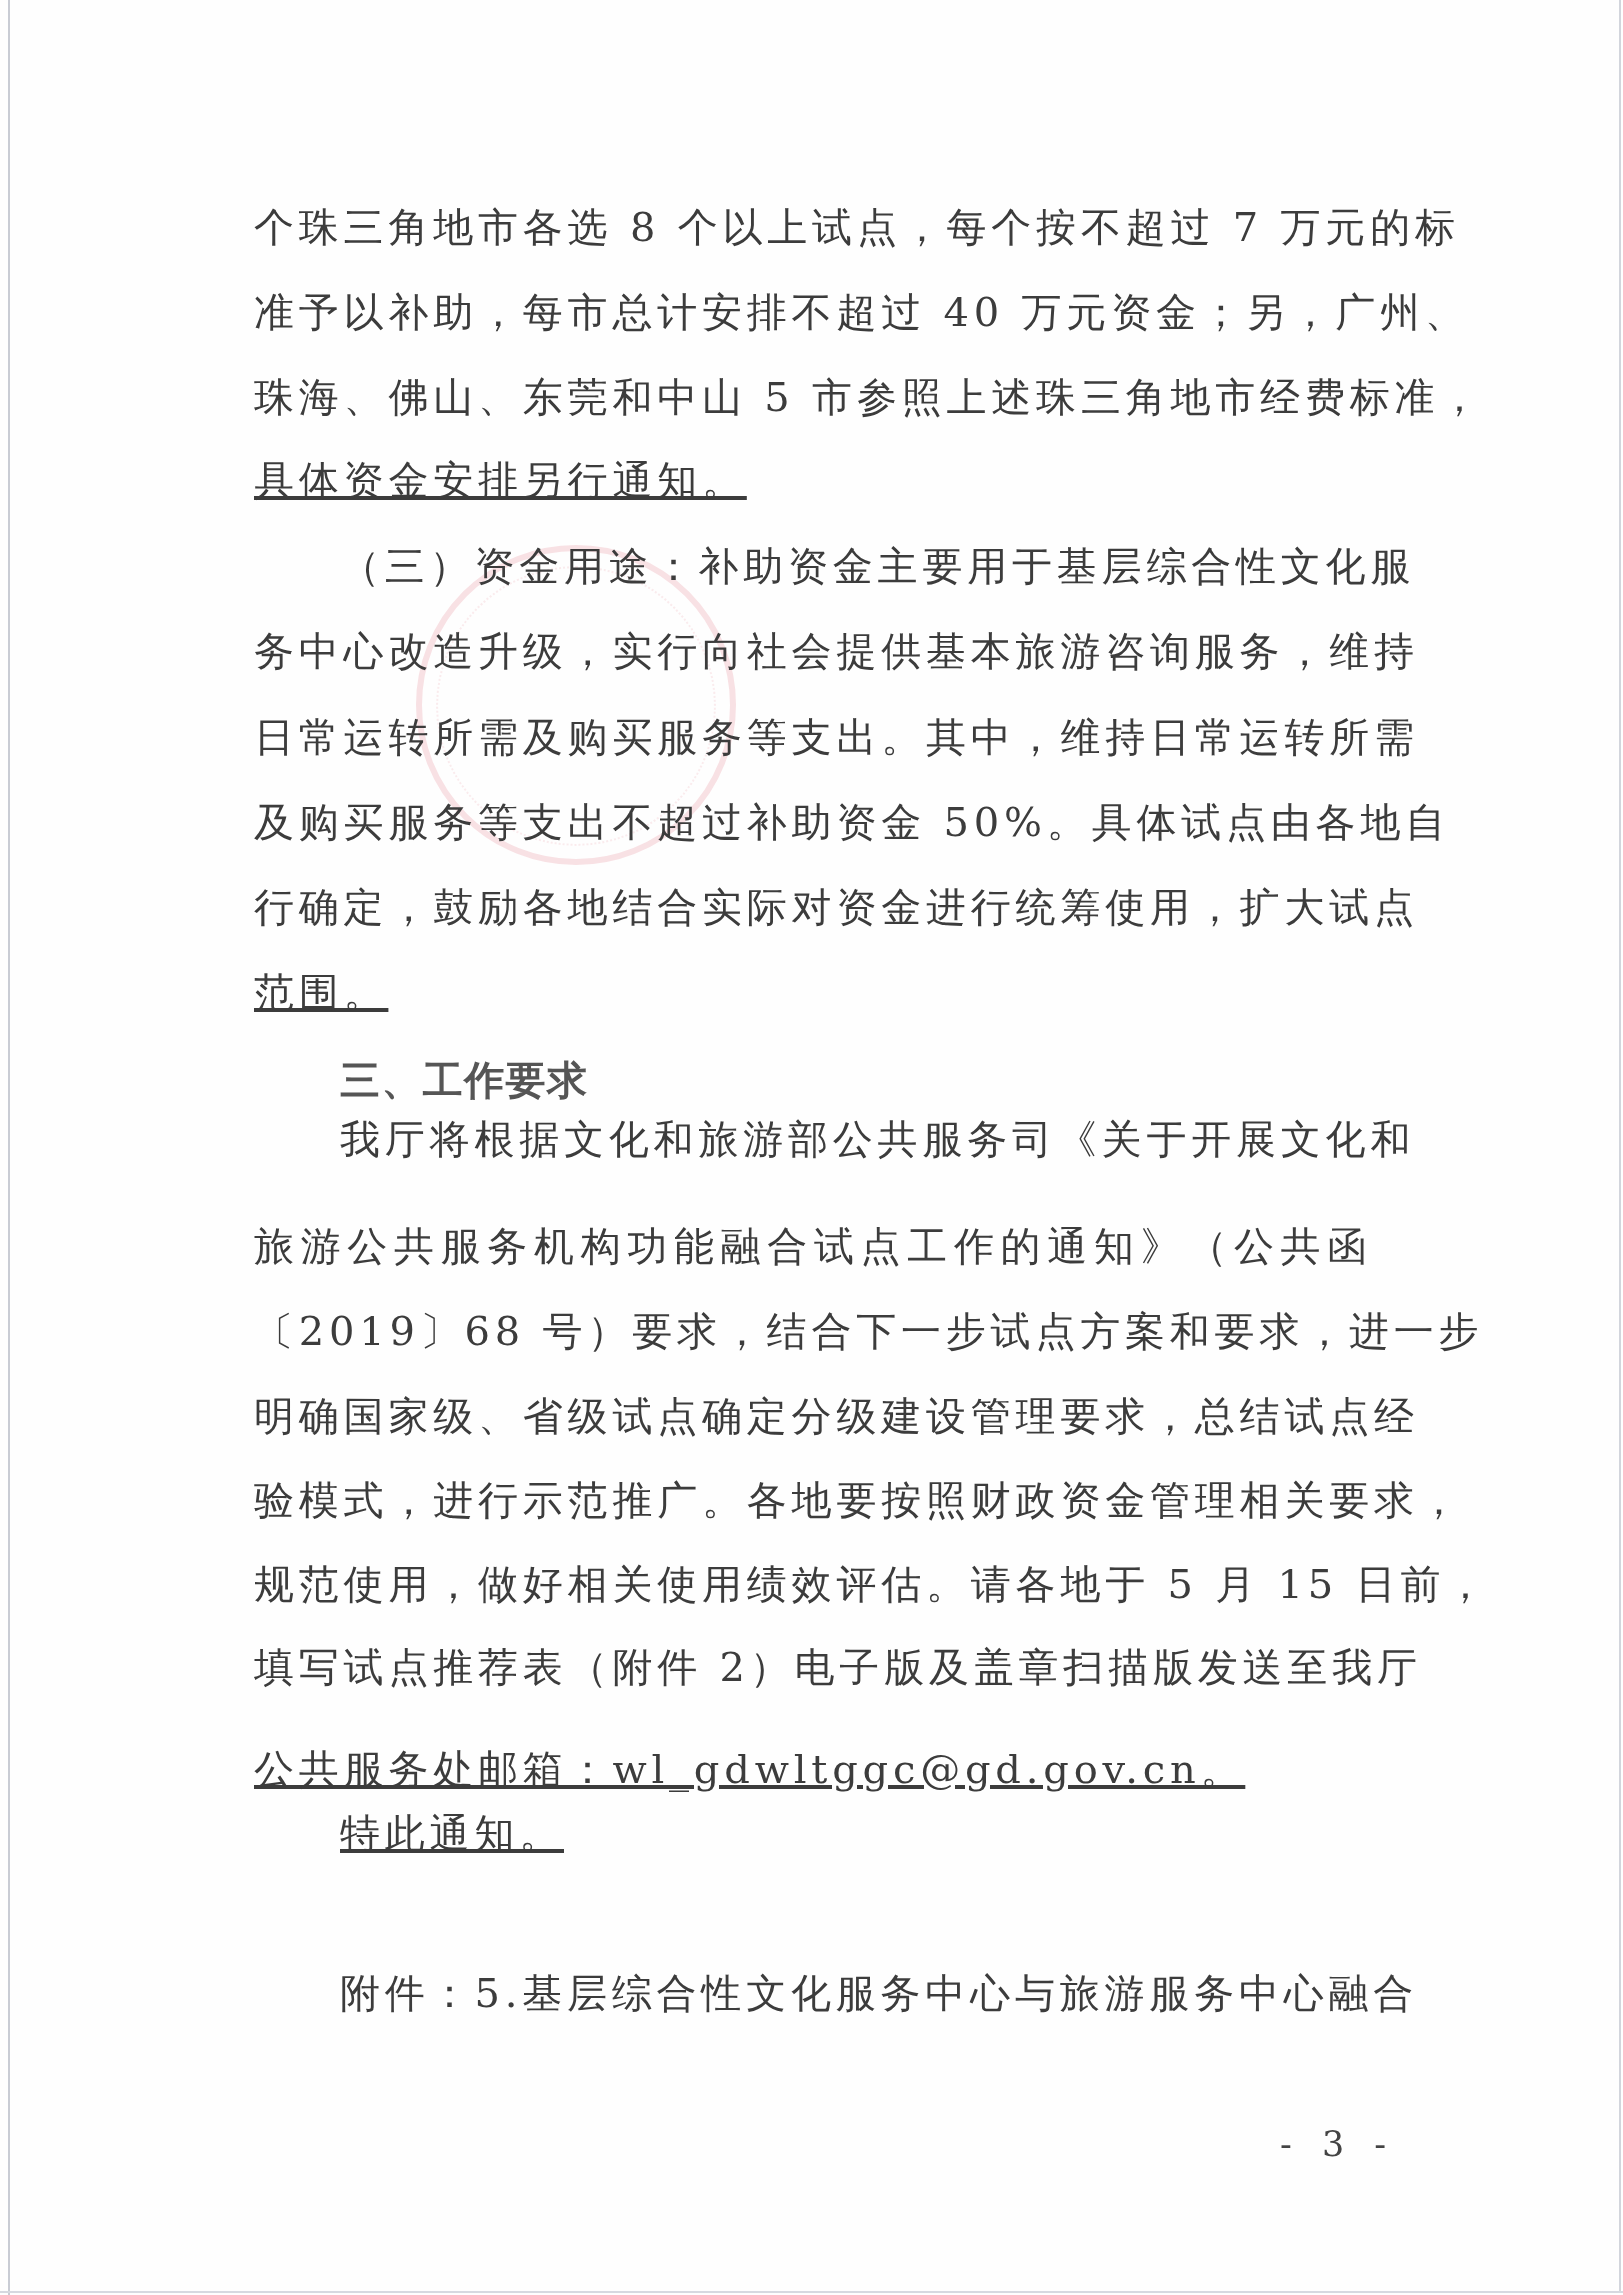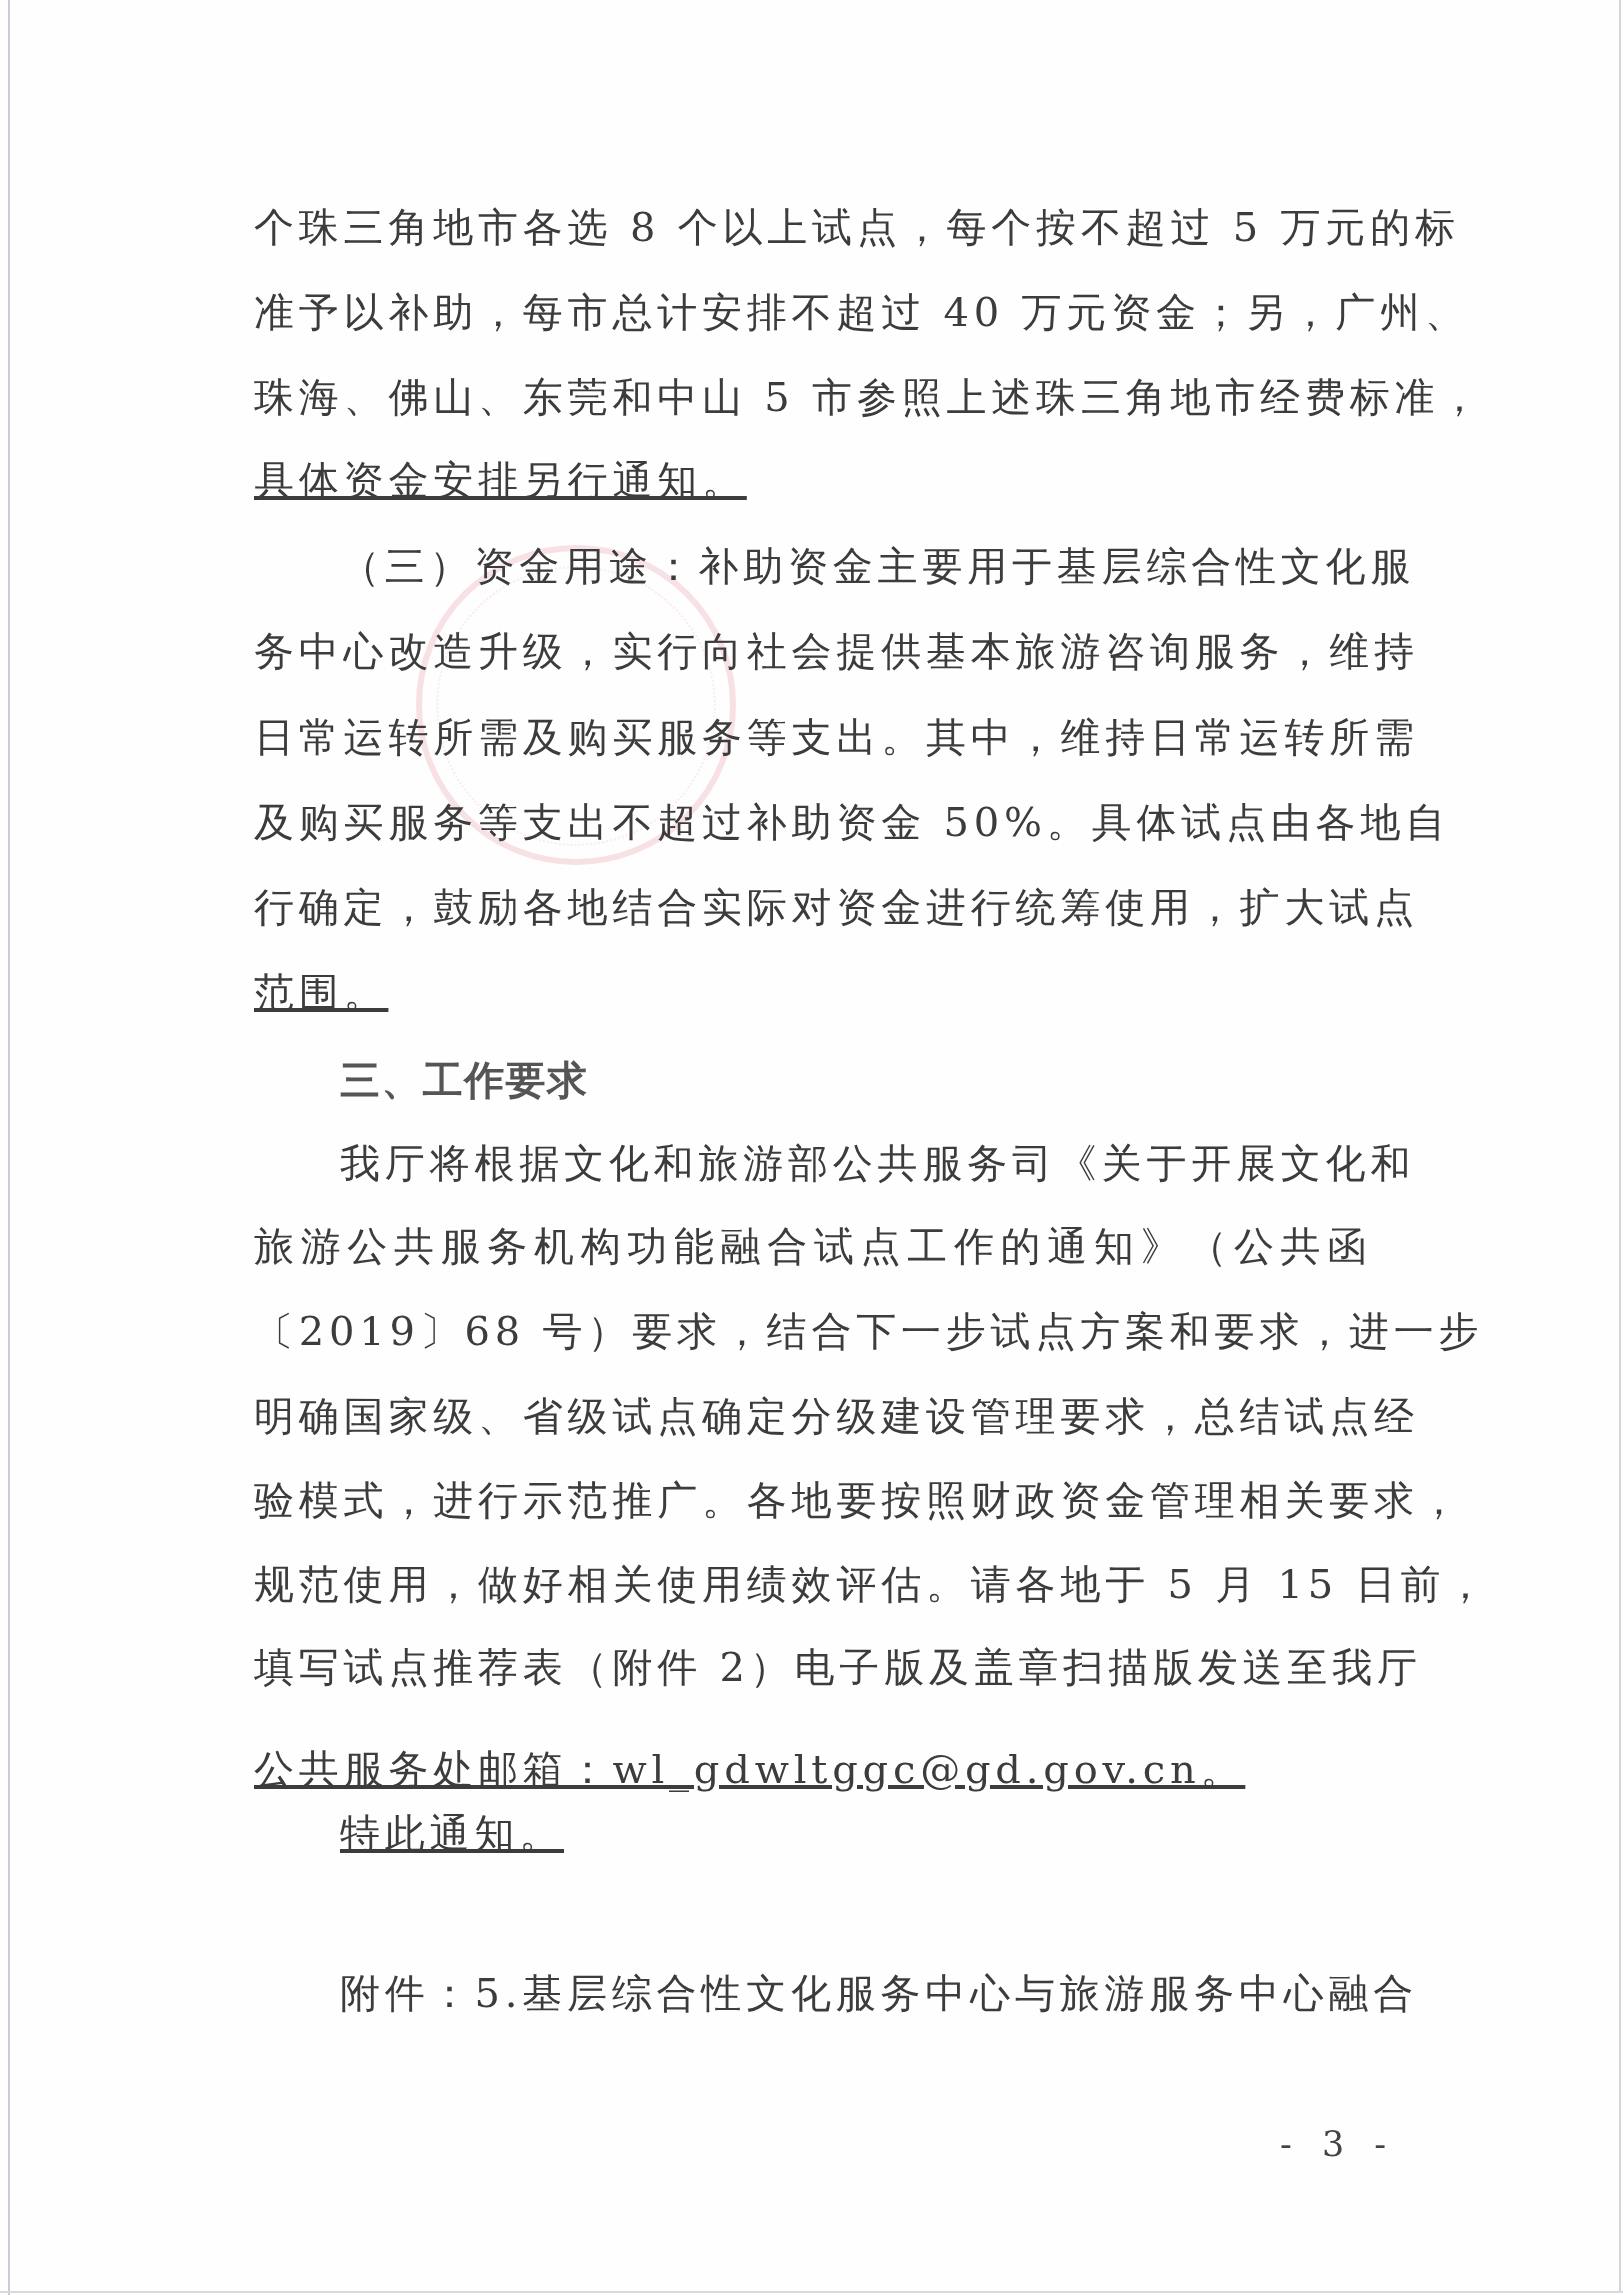--- a/index.html
+++ b/index.html
@@ -30,32 +30,32 @@
 
 <div class="page">
   <div class="border-left"></div>
   <div class="border-right"></div>
   <div class="border-bottom"></div>
   <div class="stamp"></div>
   <div class="stamp-inner"></div>
   <div class="margin-mark"></div>
 
   <div id="lines">
-    <div class="line" style="top:200px">个珠三角地市各选 8 个以上试点，每个按不超过 5 万元的标</div>
+    <div class="line" style="top:200px">个珠三角地市各选 8 个以上试点，每个按不超过 7 万元的标</div>
     <div class="line" style="top:285px">准予以补助，每市总计安排不超过 40 万元资金；另，广州、</div>
     <div class="line" style="top:370px">珠海、佛山、东莞和中山 5 市参照上述珠三角地市经费标准，</div>
     <div class="line last" style="top:453px">具体资金安排另行通知。</div>
     <div class="line indent" style="top:539px">（三）资金用途：补助资金主要用于基层综合性文化服</div>
     <div class="line" style="top:624px">务中心改造升级，实行向社会提供基本旅游咨询服务，维持</div>
     <div class="line" style="top:710px">日常运转所需及购买服务等支出。其中，维持日常运转所需</div>
     <div class="line" style="top:795px">及购买服务等支出不超过补助资金 50%。具体试点由各地自</div>
     <div class="line" style="top:880px">行确定，鼓励各地结合实际对资金进行统筹使用，扩大试点</div>
     <div class="line last" style="top:965px">范围。</div>
     <div class="heading" style="top:1053px">三、工作要求</div>
-    <div class="line indent" style="top:1136px">我厅将根据文化和旅游部公共服务司《关于开展文化和</div>
+    <div class="line indent" style="top:1112px">我厅将根据文化和旅游部公共服务司《关于开展文化和</div>
     <div class="line" style="top:1219px">旅游公共服务机构功能融合试点工作的通知》（公共函</div>
     <div class="line" style="top:1304px">〔2019〕68 号）要求，结合下一步试点方案和要求，进一步</div>
     <div class="line" style="top:1389px">明确国家级、省级试点确定分级建设管理要求，总结试点经</div>
     <div class="line" style="top:1473px">验模式，进行示范推广。各地要按照财政资金管理相关要求，</div>
     <div class="line" style="top:1557px">规范使用，做好相关使用绩效评估。请各地于 5 月 15 日前，</div>
     <div class="line" style="top:1640px">填写试点推荐表（附件 2）电子版及盖章扫描版发送至我厅</div>
     <div class="line last" style="top:1742px">公共服务处邮箱：wl_gdwltggc@gd.gov.cn。</div>
     <div class="line indent last" style="top:1806px">特此通知。</div>
     <div class="line indent" style="top:1966px">附件：5.基层综合性文化服务中心与旅游服务中心融合</div>
   </div>

